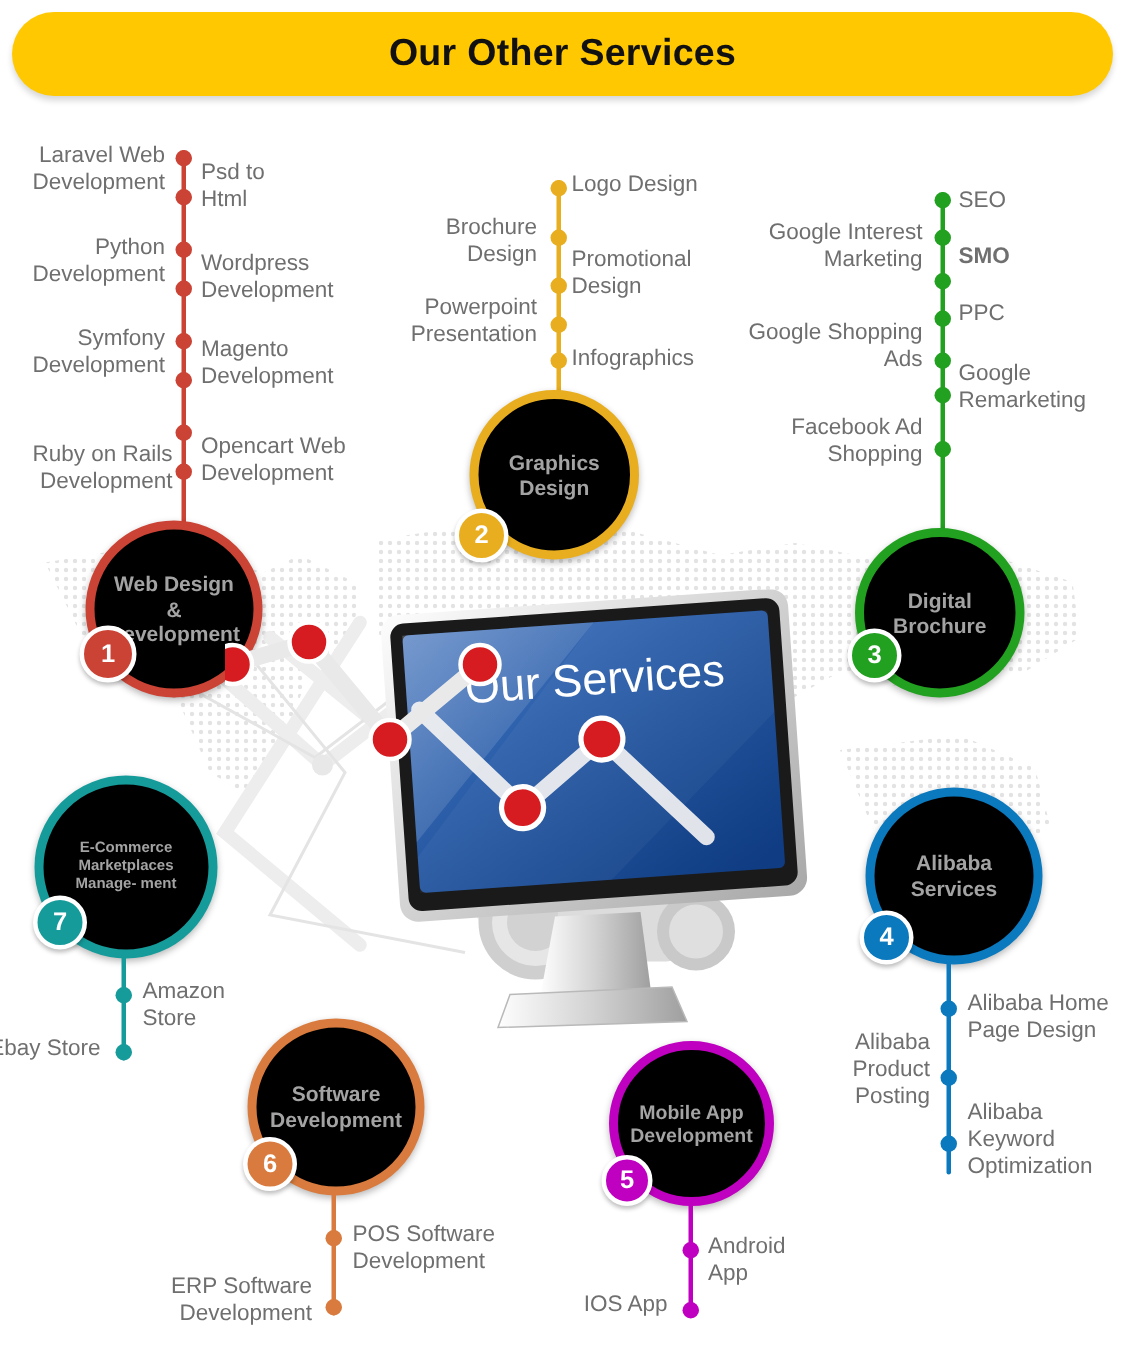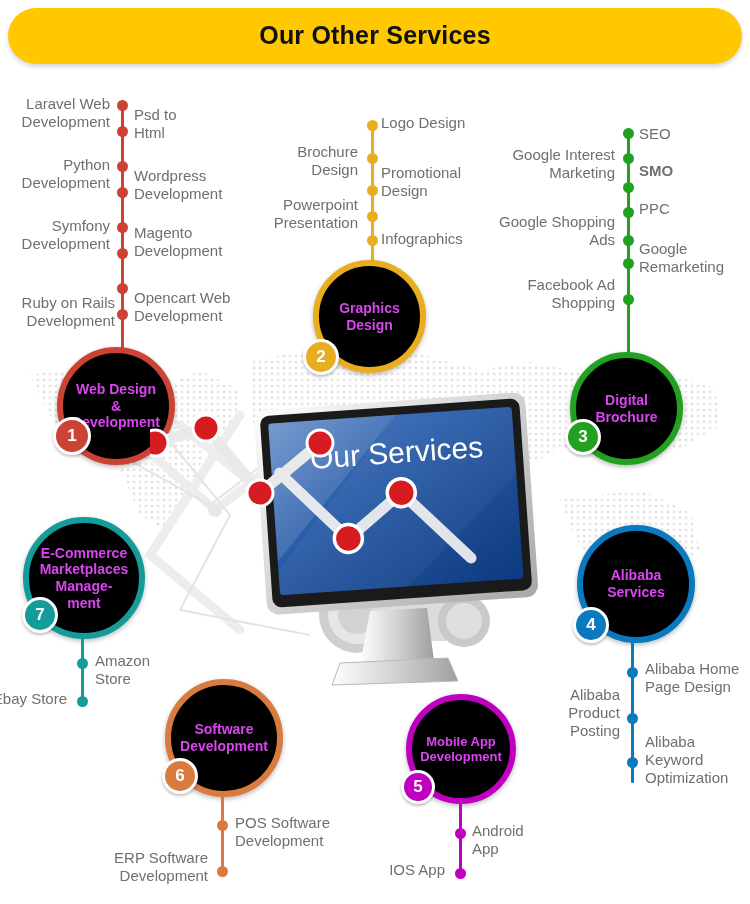--- a/index.html
+++ b/index.html
@@ -50,21 +50,21 @@
     position: absolute;
     border-radius: 50%;
     background: #000000;
     box-sizing: border-box;
     display: flex;
     align-items: center;
     justify-content: center;
     box-shadow: 0 2px 5px rgba(0,0,0,0.28);
   }
   .node-label {
-    color: #d946ef;
+    color: #a3a3a3;
     font-weight: bold;
     text-align: center;
     line-height: 1.18;
     font-size: 14px;
     padding: 0 8px;
     pointer-events: none;
   }
   .badge {
     position: absolute;
     border-radius: 50%;
@@ -223,21 +223,21 @@
   <div class="leaf left" style="left:495px; top:276px; width:120px;">Facebook Ad
 Shopping</div>
 
   <div class="node" style="left:570px;top:352px;width:113px;height:113px;border:6px solid #22A020;">
     <div class="node-label">Digital
 Brochure</div>
   </div>
   <div class="badge" style="left:565px;top:419px;width:36px;height:36px;background:#22A020;">3</div>
 
   <div class="node" style="left:23px;top:517px;width:122px;height:122px;border:6px solid #169B9B;">
-    <div class="node-label" style="font-size:14px;">E-Commerce
+    <div class="node-label" style="font-size:10px;">E-Commerce
 Marketplaces
 Manage-
 ment</div>
   </div>
   <div class="badge" style="left:22px;top:597px;width:36px;height:36px;background:#169B9B;">7</div>
 
   <div class="stem" style="left:81px;top:635px;height:72px;background:#169B9B;"></div>
   <div class="dot" style="left:77px;top:658px;background:#169B9B;"></div>
   <div class="dot" style="left:77px;top:696px;background:#169B9B;"></div>
 

